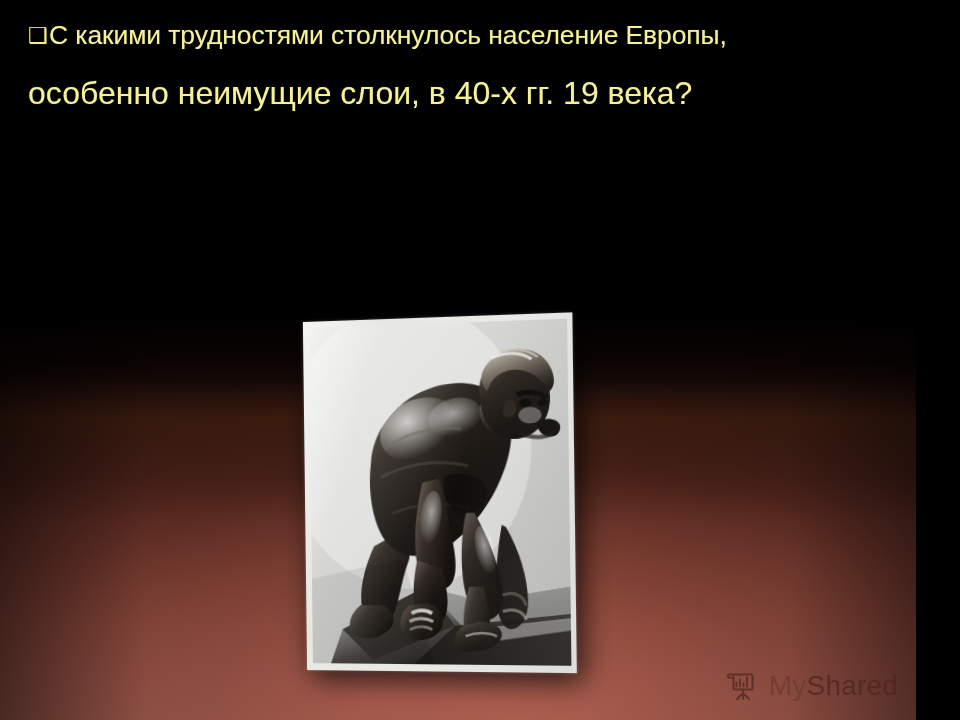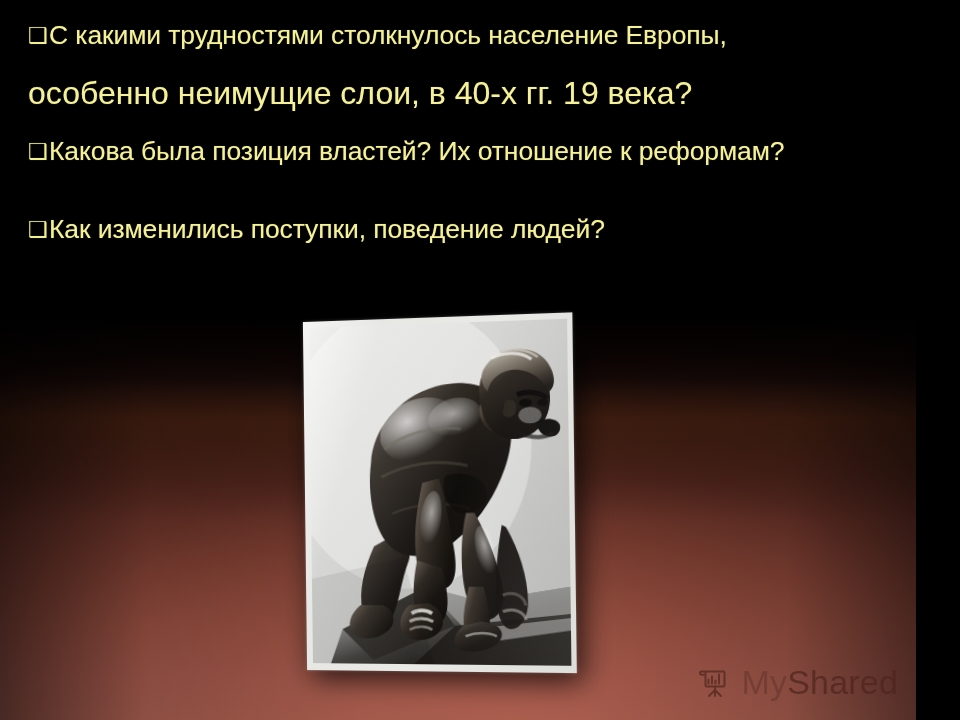--- a/index.html
+++ b/index.html
@@ -184,21 +184,21 @@
     right: 18px;
     bottom: 18px;
     display: flex;
     align-items: center;
     gap: 9px;
     opacity: 0.70;
     user-select: none;
   }
   .wm-icon { width: 34px; height: 32px; display: block; }
   .wm-text {
-    font-size: 34px;
+    font-size: 28px;
     letter-spacing: 0.2px;
     color: #5a2a22;
   }
   .wm-text .my { color: #6b3930; }
   .wm-text .shared { color: #4d241d; }
 </style>
 </head>
 <body>
 
 <div id="slide">
@@ -211,32 +211,26 @@
   <div class="bullets">
 
     <div class="bullet-line">
       <span class="marker">❑</span><span class="btext">С какими трудностями столкнулось население Европы,</span>
     </div>
     <div class="gap-1"></div>
     <div class="cont-line">особенно неимущие слои, в 40-х гг. 19 века?</div>
 
     <div class="gap-2"></div>
 
-    <div class="bullet-line">
-      <span class="marker">❑</span><span class="btext">Какова была позиция властей? Их отношение к реформам?</span>
-    </div>
 
     <div class="gap-3"></div>
 
 
     <div class="gap-4"></div>
 
-    <div class="bullet-line">
-      <span class="marker">❑</span><span class="btext">Как изменились поступки, поведение людей?</span>
-    </div>
 
   </div>
 
   <div class="photo-reflection">
     <div class="reflection-body"></div>
   </div>
 
   <div class="photo-wrap">
     <div class="photo-frame">
       <div class="photo-inner">

